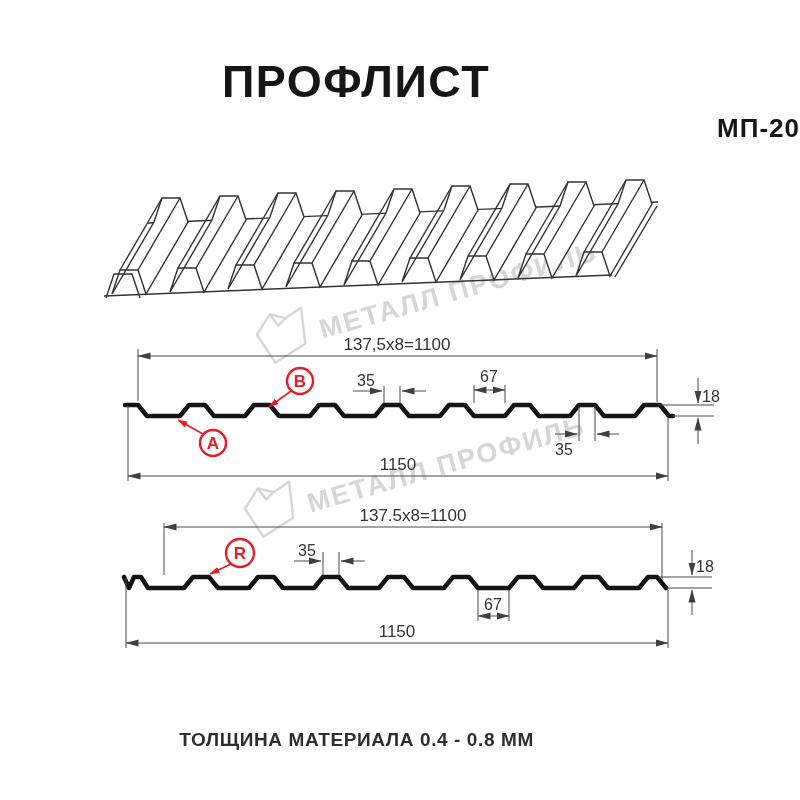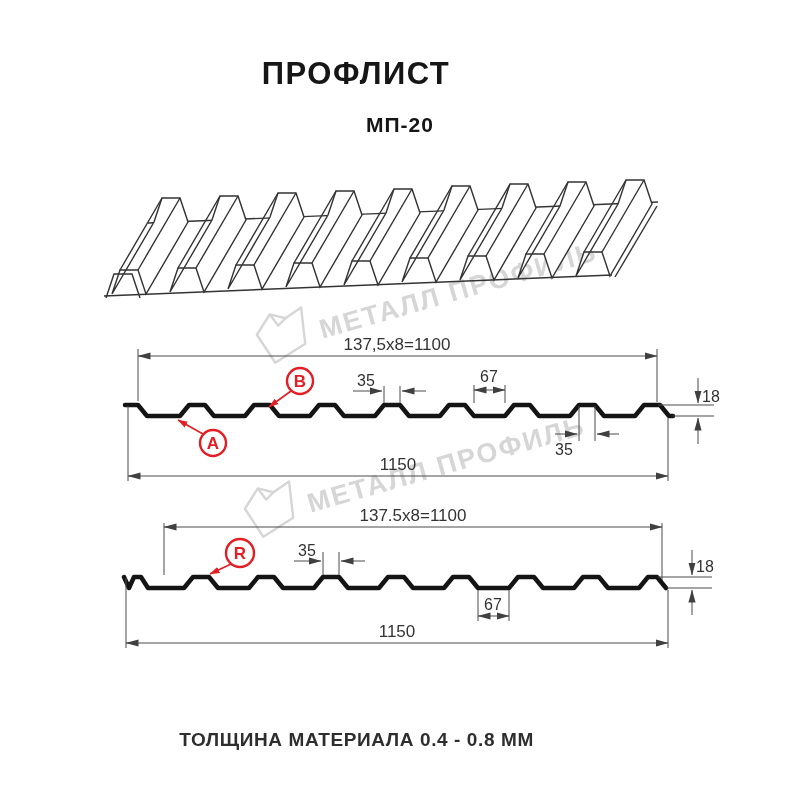--- a/index.html
+++ b/index.html
@@ -2,25 +2,25 @@
 <html><head>
 <meta charset="utf-8">
 <style>
   html,body{margin:0;padding:0;}
   body{
     width:800px;height:800px;position:relative;background:#ffffff;
     font-family:"Liberation Sans", sans-serif;overflow:hidden;
   }
   .title{
     position:absolute;top:56px;left:0;width:712px;text-align:center;
-    font-size:31px;font-weight:800;letter-spacing:1.5px;color:#161616;
+    font-size:45px;font-weight:800;letter-spacing:1.5px;color:#161616;
   }
   .subtitle{
-    position:absolute;top:113px;left:0;width:800px;text-align:center;
-    font-size:21px;font-weight:700;letter-spacing:1px;color:#161616;
+    position:absolute;top:113px;left:0;width:800px;text-align:right;
+    font-size:26px;font-weight:700;letter-spacing:1px;color:#161616;
   }
   .footer{
     position:absolute;top:729px;left:0;width:713px;text-align:center;
     font-size:19px;font-weight:700;letter-spacing:.6px;color:#2e2e2e;
   }
   svg{position:absolute;top:0;left:0;}
   .dimtxt{font-family:"Liberation Sans",sans-serif;font-size:17px;fill:#333;}
   .dimtxt-s{font-family:"Liberation Sans",sans-serif;font-size:16px;fill:#333;}
   .redlbl{font-family:"Liberation Sans",sans-serif;font-size:17px;font-weight:700;fill:#e31e24;}
   .wmtxt{font-family:"Liberation Sans",sans-serif;font-size:27px;font-weight:700;letter-spacing:2px;fill:#d6d6d6;}

